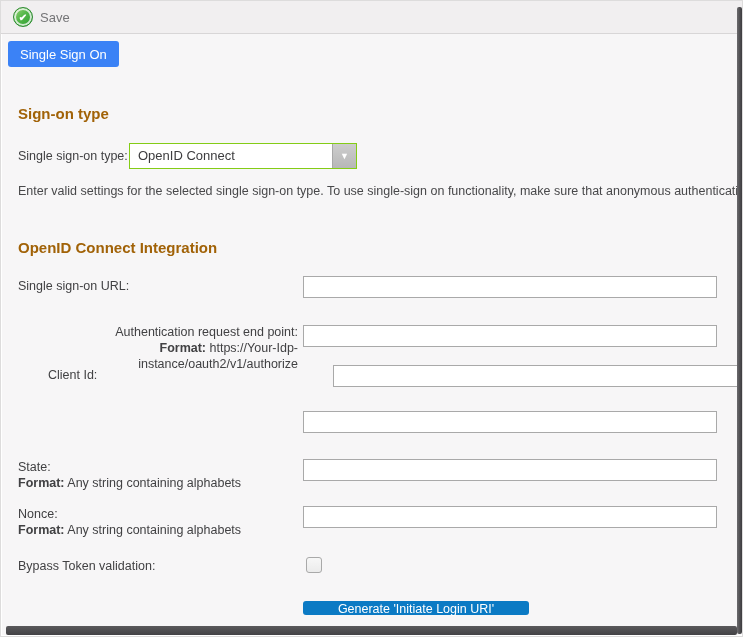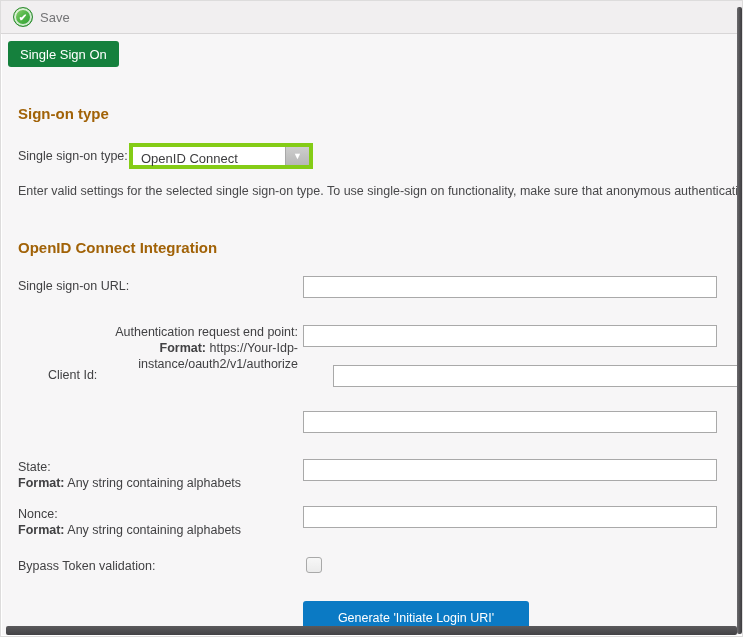--- a/index.html
+++ b/index.html
@@ -28,41 +28,41 @@
     border:1px solid #2d8a30;
     box-shadow:inset 0 0 0 2px rgba(255,255,255,0.75);
     color:#ffffff;font-size:10px;font-weight:bold;
     display:flex;align-items:center;justify-content:center;
     box-sizing:border-box;
   }
   .save-label{color:#757577;font-size:13px;}
   
   .tab{
     position:absolute;left:7px;top:40px;height:26px;
-    background:#15803d;border-radius:3px;
+    background:#3b82f6;border-radius:3px;
     color:#ffffff;font-size:13px;
     display:flex;align-items:center;padding:0 12px;
     cursor:pointer;
   }
   
   .content-bg{
     position:absolute;left:1px;right:1px;top:33px;bottom:1px;
     background:#f7f6f7;
   }
   .section-heading{
     position:absolute;left:17px;
     color:#a16207;font-size:15px;font-weight:bold;
   }
   .field-label{color:#414143;font-size:12.5px;line-height:16px;}
   .format-line{color:#414143;font-size:12.5px;line-height:16px;}
   .format-line b{font-weight:bold;}
   
   .dropdown{
-    position:absolute;left:128px;top:142px;width:184px;height:26px;
-    background:#ffffff;border:4px solid #84cc16;
+    position:absolute;left:128px;top:142px;width:228px;height:26px;
+    background:#ffffff;border:1px solid #84cc16;
     display:flex;box-sizing:border-box;cursor:pointer;
   }
   .dropdown-value{flex:1;padding-left:8px;line-height:24px;font-size:13px;color:#3c3c3e;}
   .dropdown-arrow{
     width:23px;background:linear-gradient(#cdcdcd,#b7b7b7);
     border-left:1px solid #a8a8a8;
     color:#ffffff;font-size:9px;
     display:flex;align-items:center;justify-content:center;
   }
   .description{
@@ -79,21 +79,21 @@
     font-family:"Liberation Sans", sans-serif;font-size:12.5px;color:#333;
     padding:0 4px;box-sizing:content-box;
   }
   .checkbox{
     position:absolute;left:305px;top:1px;width:14px;height:14px;
     border:1px solid #a9a9a9;border-radius:3px;
     background:linear-gradient(#f7f7f7,#ebebeb);
     cursor:pointer;
   }
   .generate-btn{
-    position:absolute;left:302px;top:600px;width:226px;height:34px;
+    position:absolute;left:302px;top:600px;width:226px;height:14px;
     background:#0b7ac4;border:none;border-radius:3px;
     color:#ffffff;font-size:12.5px;font-family:"Liberation Sans", sans-serif;
     cursor:pointer;
   }
   
   .right-edge{
     position:absolute;right:0;top:6px;bottom:2px;width:5px;
     background:linear-gradient(90deg,#6b6a6d,#3c3b3e);
     border-radius:2px;
   }

